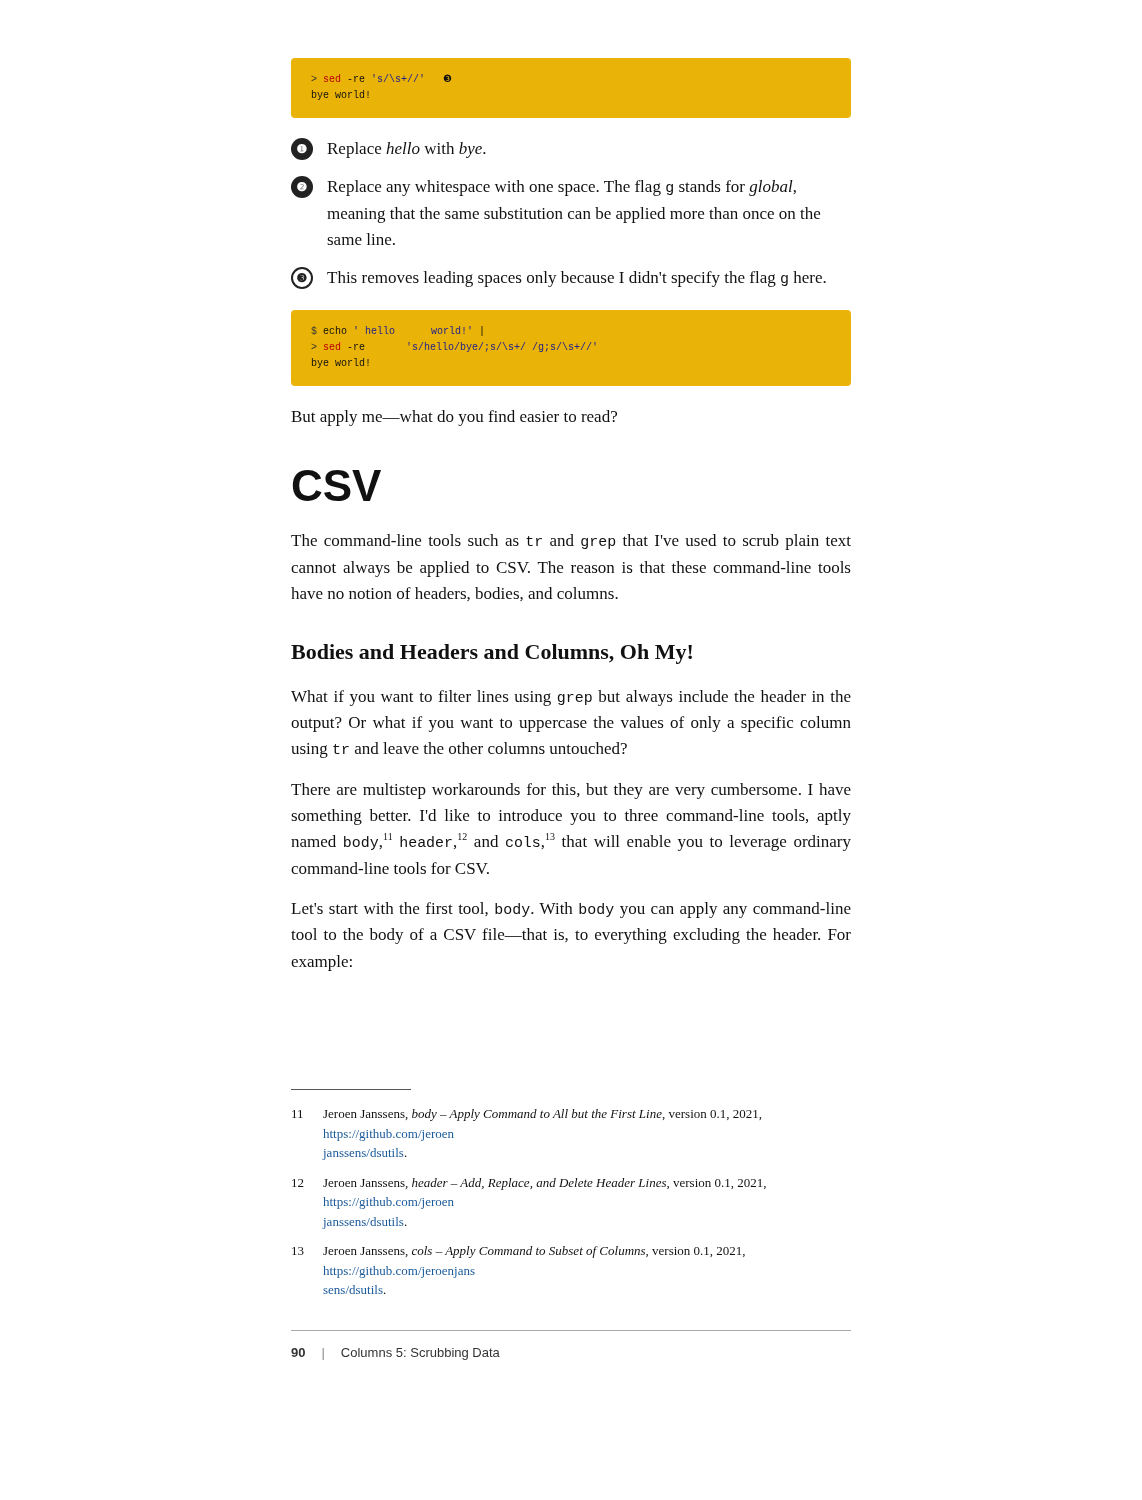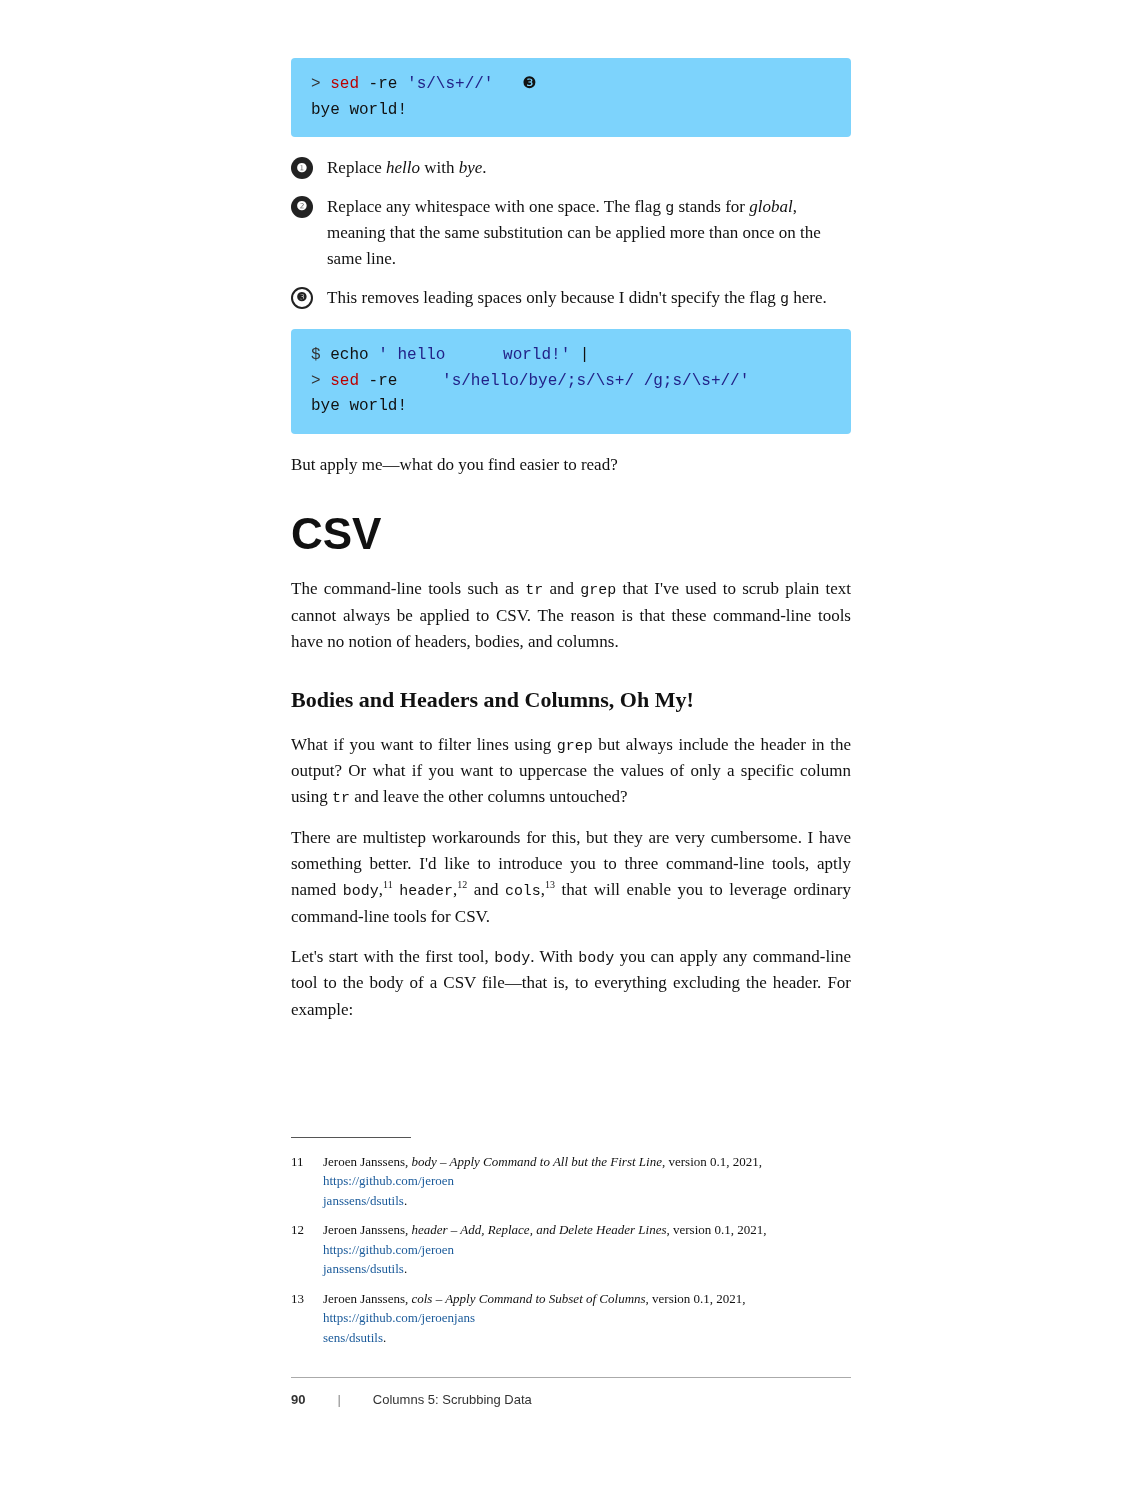--- a/index.html
+++ b/index.html
@@ -10,26 +10,26 @@
       line-height: 1.55;
       color: #111;
     }
     .page {
       max-width: 680px;
       margin: 0 auto;
       padding: 40px 60px 60px 60px;
     }
     
     .code-block {
-      background: #7dd3fc;
+      background: #eab308;
       border-radius: 4px;
       padding: 14px 20px;
       margin: 18px 0;
       font-family: 'Courier New', Courier, monospace;
-      font-size: 16px;
+      font-size: 10px;
       line-height: 1.6;
       color: #111;
     }
     .code-block .prompt {
       color: #333;
     }
     code {
       font-family: 'Courier New', Courier, monospace;
       font-size: 0.88em;
       background: transparent;
@@ -120,21 +120,21 @@
       border: none;
       border-top: 1px solid #aaa;
       margin: 30px 0 12px 0;
     }
     .page-footer {
       display: flex;
       align-items: center;
       font-family: Arial, Helvetica, sans-serif;
       font-size: 13px;
       color: #333;
-      gap: 32px;
+      gap: 16px;
     }
     .page-footer .page-num {
       font-weight: bold;
     }
     .page-footer .separator {
       color: #888;
     }
     em { font-style: italic; }
     sup {
       font-size: 10px;

